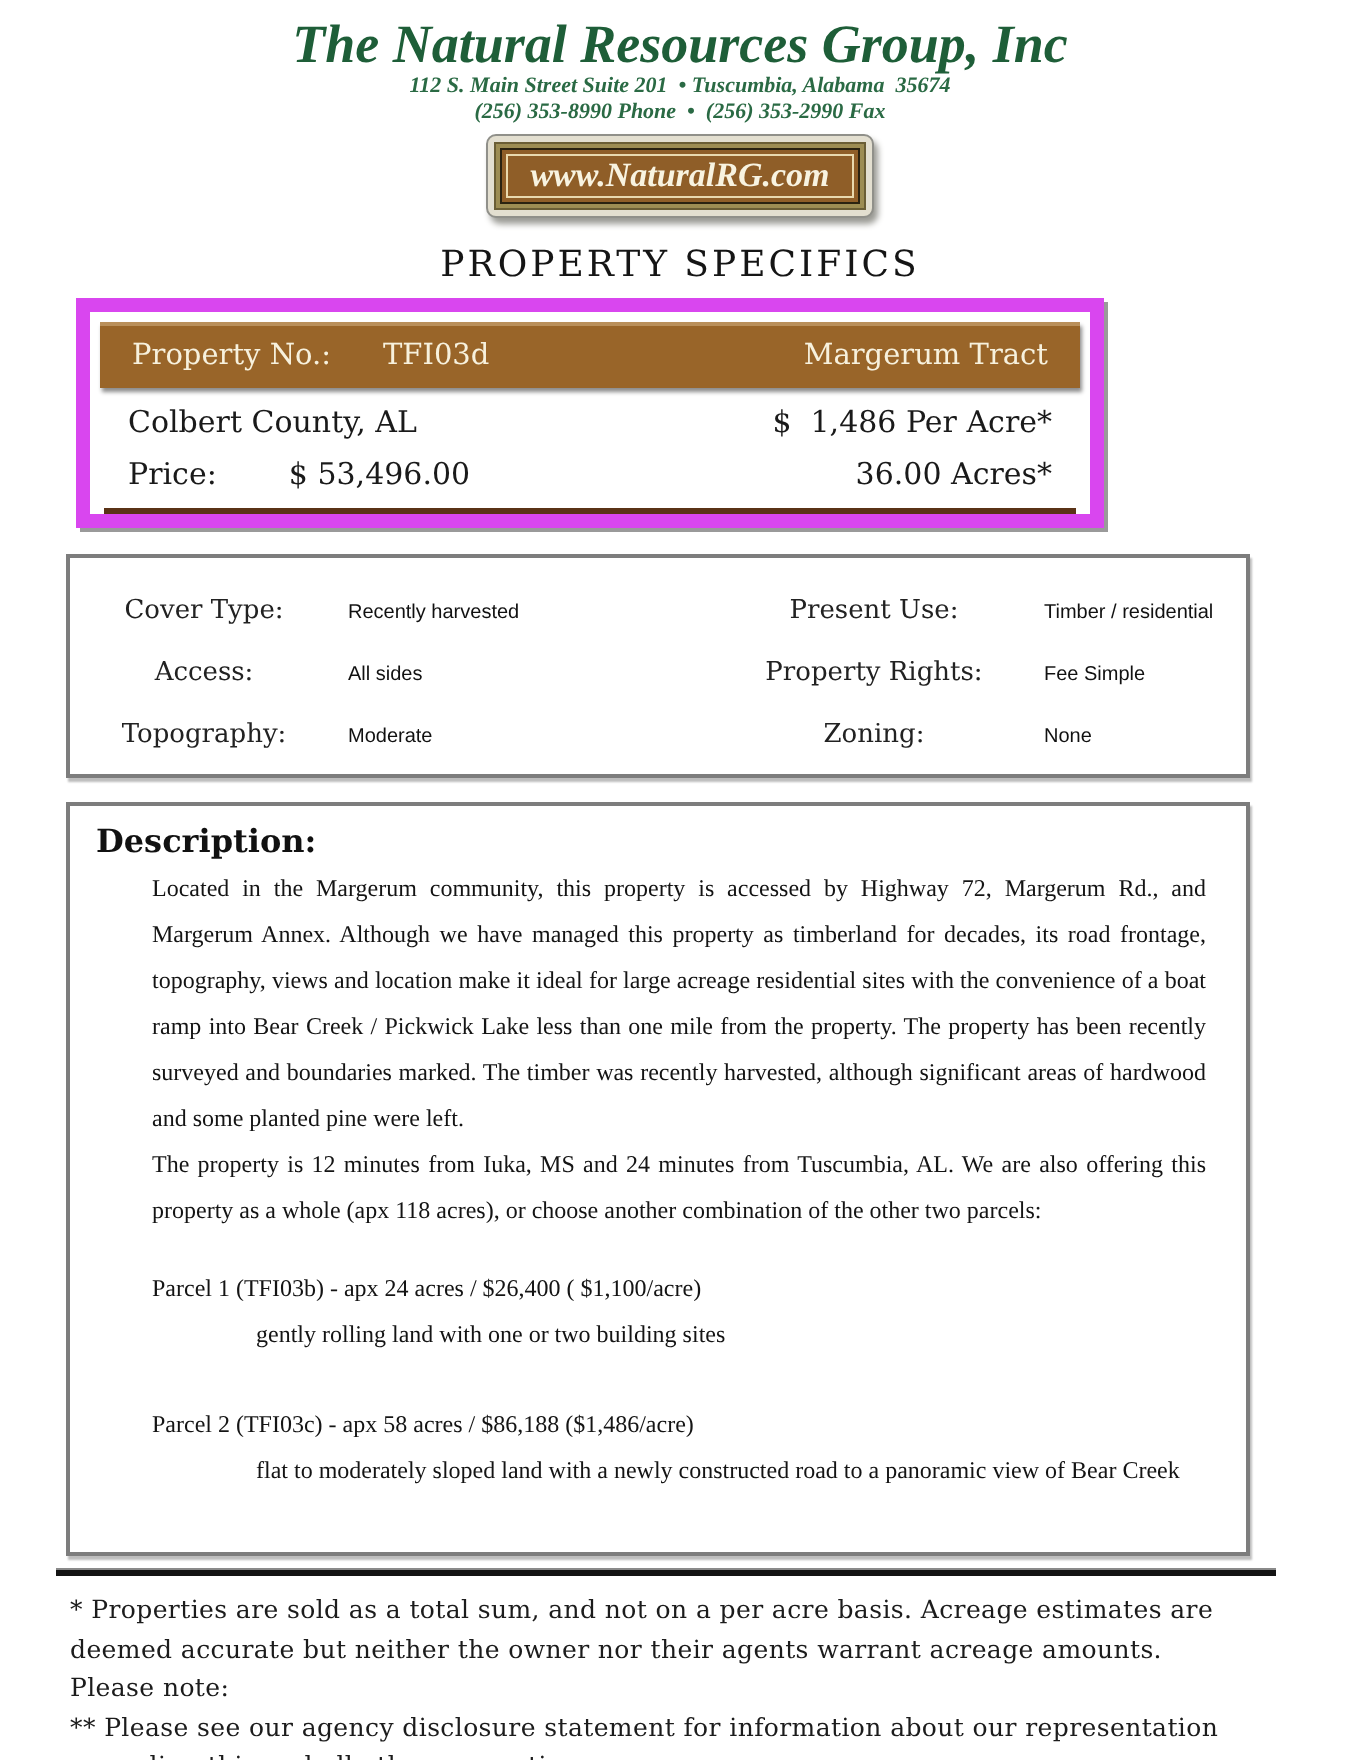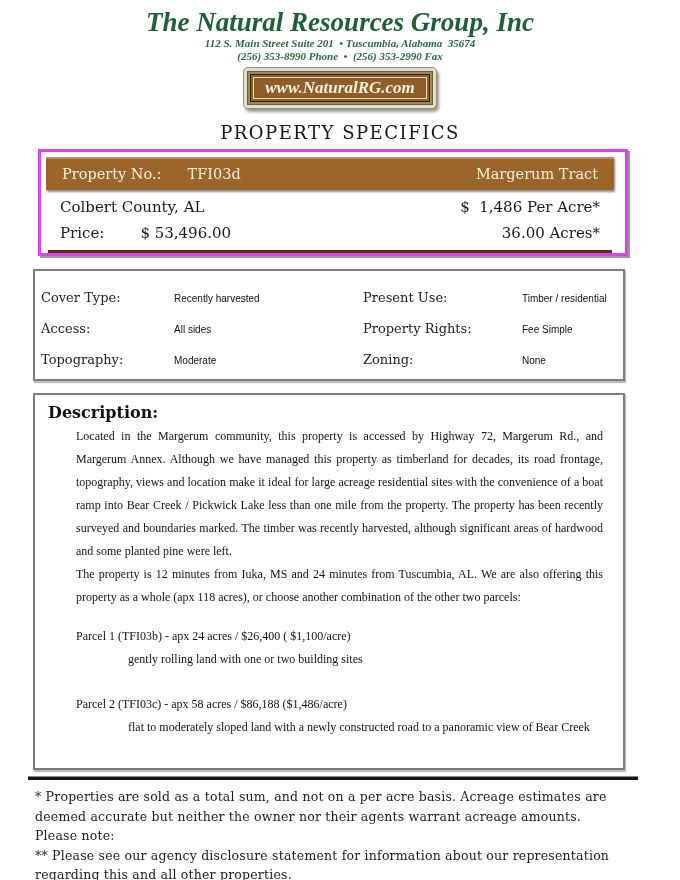--- a/index.html
+++ b/index.html
@@ -19,40 +19,40 @@
   .web-btn-mid { background:#9d8d53; border:1px solid #6b5e35; padding:2px; }
   .web-btn-inner { background:#8f5e28; border:1px solid #2a2210; padding:3px 14px;
                    font-family:"Liberation Serif", serif; font-weight:bold; font-style:italic;
                    font-size:17px; color:#f8f3e0;
                    outline:1px solid #e9d9ae; outline-offset:-4px; }
 
   .page-title { text-align:center; font-family:"DejaVu Serif", serif; font-size:18px;
                 letter-spacing:1.5px; color:#151515; margin-top:13px; }
 
   
-  .property-card { margin:6px 0 0 38px; width:590px; border:3px solid #d946ef;
-                   background:#fff; box-shadow:2px 2px 0 #9a9a9a; padding:5px 11px 0 5px; }
+  .property-card { margin:6px 0 0 38px; width:514px; border:7px solid #d946ef;
+                   background:#fff; box-shadow:2px 2px 0 #9a9a9a; padding:5px 5px 0 5px; }
   .card-bar { background:#996529; border-top:2px solid #b98f5a; box-shadow:1px 2px 2px #8d8d8d;
               display:flex; justify-content:space-between; align-items:center;
               padding:7px 16px 8px 16px; color:#f7f1dd;
               font-family:"DejaVu Serif", serif; font-size:14.5px; }
   .bar-value { margin-left:26px; }
   .card-row { display:flex; justify-content:space-between; padding:0 14px;
               font-family:"DejaVu Serif", serif; font-size:15px; color:#1a1a1a; margin-top:8px; }
   .price-value { margin-left:36px; }
   .card-divider { border-top:3px solid #5a3317; margin:8px 2px 0 2px; }
   .card-footer { text-align:center; font-family:"Liberation Serif", serif; font-size:12.5px;
                  color:#1a1a1a; padding:6px 0 8px 0; }
 
   
   .details-box { margin:13px 0 0 33px; width:592px; border:2px solid #7d7d7d;
                  box-shadow:1px 2px 1px #bdbdbd; padding:10px 10px 12px 6px; }
   .details-grid { display:grid; grid-template-columns:122px 178px 148px 1fr;
                   column-gap:11px; row-gap:7px; align-items:baseline; }
-  .d-label { text-align:left; font-family:"DejaVu Serif", serif; font-size:13px; color:#222; }
+  .d-label { text-align:center; font-family:"DejaVu Serif", serif; font-size:13px; color:#222; }
   .d-value { font-family:Liberation Sans, sans-serif; font-size:10px; color:#111;margin-top:12px; }
 
   
   .description-box { margin:12px 0 0 33px; width:592px; height:377px; border:2px solid #7d7d7d;
                      box-shadow:1px 2px 1px #bdbdbd; padding:8px 12px 0 13px; }
   .desc-label { font-family:"DejaVu Serif", serif; font-weight:bold; font-size:16px; color:#111; }
   .desc-body { margin:3px 8px 0 28px; font-family:"Liberation Serif", serif; font-size:12px;
                line-height:23px; color:#141414; }
   .desc-par { text-align:justify; }
   .parcel-block1 { margin-top:16px; }

